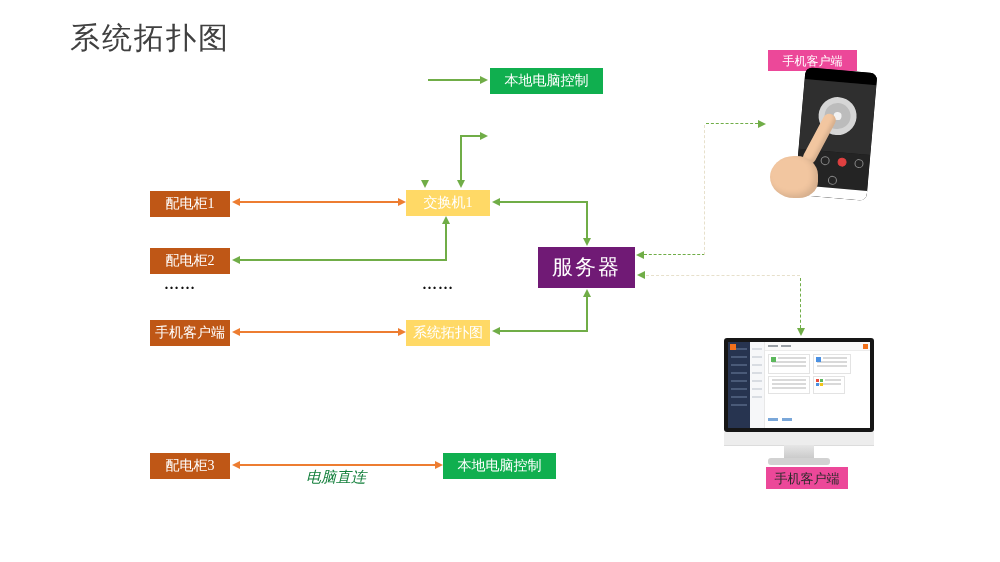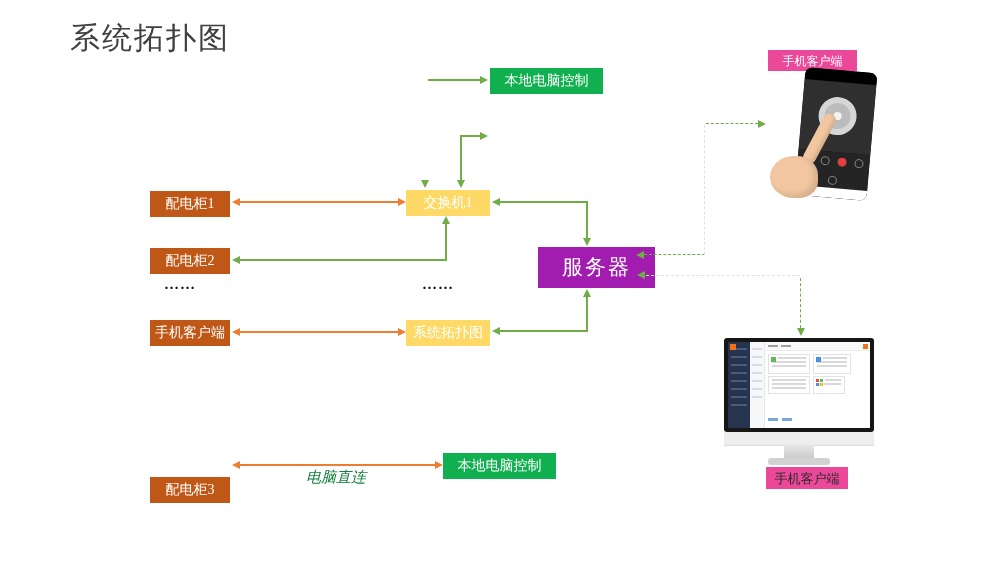--- a/index.html
+++ b/index.html
@@ -5,21 +5,21 @@
   html,body{margin:0;padding:0;background:#fff;}
   #canvas{position:relative;width:1000px;height:562px;background:#fff;overflow:hidden;
           font-family:"Liberation Serif","DejaVu Serif",serif;}
   .title{position:absolute;left:70px;top:18px;font-size:30px;color:#404040;letter-spacing:2px;}
   .node{position:absolute;display:flex;align-items:center;justify-content:center;
         color:#fff;font-size:14px;line-height:1;white-space:nowrap;}
   .node.cab{background:#BF5716;width:80px;height:26px;}
   .node.sw{background:#FFD966;width:84px;height:26px;}
   .node.grn{background:#10AF4F;width:113px;height:26px;}
   .node.blu{background:#29ABE2;width:113px;height:26px;}
-  .node.srv{background:#a21caf;width:117px;height:41px;font-size:21px;letter-spacing:2px;}
+  .node.srv{background:#701a75;width:97px;height:41px;font-size:21px;letter-spacing:2px;}
   .node.ylbl{background:#ec4899;font-size:12px;}
   .ellip{position:absolute;font-size:15px;font-weight:bold;color:#111;letter-spacing:1px;}
   .edgelabel{position:absolute;font-size:15px;color:#15803d;font-style:italic;}
   
   .o{--c:#ED7D31;}.g{--c:#70AD47;}.p{--c:#E7E0CB;}
   .hl{position:absolute;height:0;border-top:2px solid var(--c);}
   .vl{position:absolute;width:0;border-left:2px solid var(--c);}
   .hl.dsh{border-top-style:dashed;}
   .vl.dsh{border-left-style:dashed;}
   .hl.thin{border-top-width:1px;}
@@ -83,21 +83,21 @@
     </div>
   <div class="node cab" style="left:150px;top:191px;">
       <span>配电柜1</span>
     </div>
   <div class="node cab" style="left:150px;top:248px;">
       <span>配电柜2</span>
     </div>
   <div class="node cab" style="left:150px;top:320px;">
       <span>手机客户端</span>
     </div>
-  <div class="node cab" style="left:150px;top:453px;margin-top:24px;">
+  <div class="node cab" style="left:150px;top:453px;">
       <span>配电柜3</span>
     </div>
   <div class="node sw" style="left:406px;top:190px;">
       <span>交换机1</span>
     </div>
   <div class="node sw" style="left:406px;top:320px;">
       <span>系统拓扑图</span>
     </div>
   <div class="node srv" style="left:538px;top:247px;">
       <span>服务器</span>

